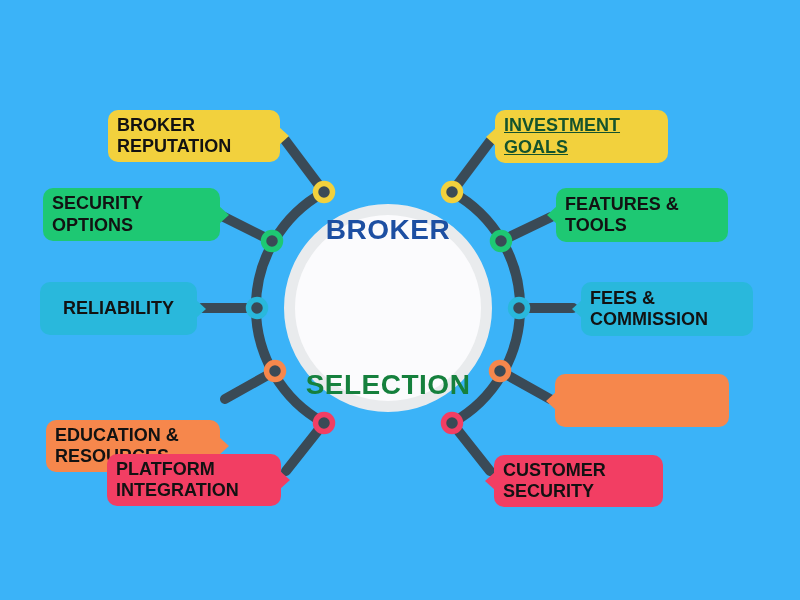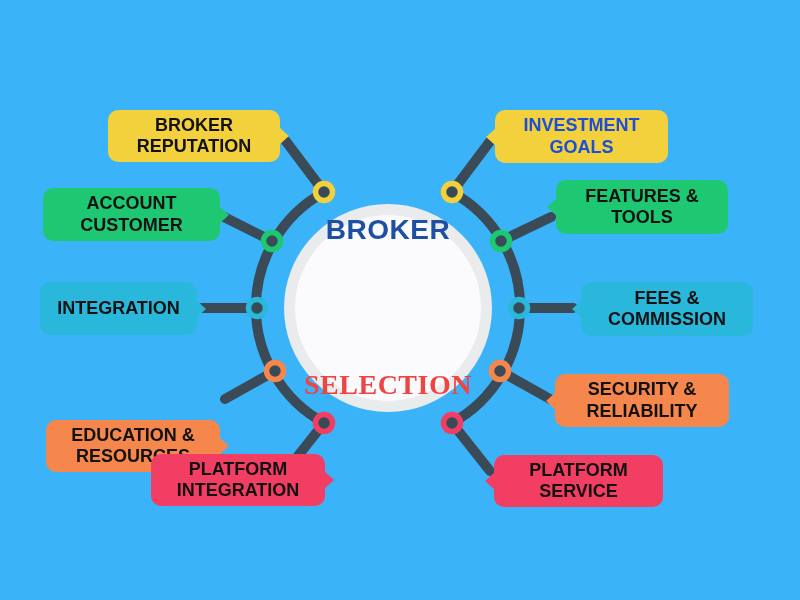--- a/index.html
+++ b/index.html
@@ -36,21 +36,21 @@
     letter-spacing: 0.5px;
     line-height: 1.1;
     color: #1d4fa2;
   }
   .label {
     position: absolute;
     box-sizing: border-box;
     display: flex;
     align-items: center;
     justify-content: center;
-    text-align: center;
+    text-align: left;
     padding: 5px 9px;
     border-radius: 10px;
     font-size: 18px;
     font-weight: bold;
     line-height: 1.18;
     color: #121212;
     background: var(--bubble, #ccc);
     z-index: 3;
   }
   .tail {
@@ -62,23 +62,23 @@
     transform: translateY(-50%);
   }
   .tail-right { right: -9px; border-left: 10px solid var(--bubble, #ccc); }
   .tail-left  { left: -9px;  border-right: 10px solid var(--bubble, #ccc); }
 
   
   .pos-l1 { left: 108px; top: 110px; width: 172px; min-height: 52px; }
   .pos-l2 { left: 43px;  top: 188px; width: 177px; min-height: 53px; }
   .pos-l3 { left: 40px;  top: 282px; width: 157px; min-height: 53px; }
   .pos-l4 { left: 46px;  top: 378px; width: 174px; min-height: 52px; }
-  .pos-l5 { left: 107px; top: 454px; width: 174px; min-height: 51px; margin-left: 44px; }
+  .pos-l5 { left: 107px; top: 454px; width: 174px; min-height: 51px; }
   .pos-r1 { left: 495px; top: 110px; width: 173px; min-height: 53px; }
-  .pos-r2 { left: 556px; top: 180px; width: 172px; min-height: 54px; }
+  .pos-r2 { left: 556px; top: 188px; width: 172px; min-height: 54px; }
   .pos-r3 { left: 581px; top: 282px; width: 172px; min-height: 54px; }
   .pos-r4 { left: 555px; top: 374px; width: 174px; min-height: 53px; }
   .pos-r5 { left: 494px; top: 455px; width: 169px; min-height: 52px; }
 </style>
 </head>
 <body>
 
 <div id="stage" style="background: rgb(59, 179, 248);">
 
   <svg id="connector-layer" viewBox="0 0 800 600" xmlns="http://www.w3.org/2000/svg">
@@ -104,58 +104,57 @@
     <circle class="node-dot" cx="324" cy="423" r="8.5" stroke-width="5.5" fill="#3a4a56" stroke="#f23e63"></circle>
     <circle class="node-dot" cx="452" cy="192" r="8.5" stroke-width="5.5" fill="#3a4a56" stroke="#f2d13d"></circle>
     <circle class="node-dot" cx="501" cy="241" r="8.5" stroke-width="5.5" fill="#3a4a56" stroke="#1ec873"></circle>
     <circle class="node-dot" cx="519" cy="308" r="8.5" stroke-width="5.5" fill="#3a4a56" stroke="#29b8dc"></circle>
     <circle class="node-dot" cx="500" cy="371" r="8.5" stroke-width="5.5" fill="#3a4a56" stroke="#f6874c"></circle>
     <circle class="node-dot" cx="452" cy="423" r="8.5" stroke-width="5.5" fill="#3a4a56" stroke="#f23e63"></circle>
   </svg>
 
   <div class="center-node" style="background: rgb(251, 251, 253); border-color: rgb(233, 235, 237);">
     <div class="center-title" style="color: rgb(29, 79, 162);">BROKER</div>
-    <div class="center-title" style="color: #ef4444; font-family: Liberation Serif, serif;">SELECTION</div>
+    <div class="center-title" style="color: #15803d;">SELECTION</div>
   </div>
 
   <div class="label pos-l1" style="--bubble: #f2d13d; color: rgb(18, 18, 18);">
     <span>BROKER REPUTATION</span>
     <span class="tail tail-right"></span>
   </div>
   <div class="label pos-l2" style="--bubble: #1ec873; color: rgb(18, 18, 18);">
-    <span>ACCOUNT CUSTOMER</span>
+    <span>SECURITY OPTIONS</span>
     <span class="tail tail-right"></span>
   </div>
   <div class="label pos-l3" style="--bubble: #29b8dc; color: rgb(18, 18, 18);">
-    <span>INTEGRATION</span>
+    <span>RELIABILITY</span>
     <span class="tail tail-right"></span>
   </div>
   <div class="label pos-l4" style="--bubble: #f6874c; color: rgb(18, 18, 18); margin-top: 42px;">
     <span>EDUCATION &amp; RESOURCES</span>
     <span class="tail tail-right"></span>
   </div>
   <div class="label pos-l5" style="--bubble: #f23e63; color: rgb(18, 18, 18);">
     <span>PLATFORM INTEGRATION</span>
     <span class="tail tail-right"></span>
   </div>
 
-  <div class="label pos-r1" style="--bubble: #f2d13d; color: #1d4ed8;">
+  <div class="label pos-r1" style="--bubble: #f2d13d; color: #14532d; text-decoration: underline;">
     <span>INVESTMENT GOALS</span>
     <span class="tail tail-left"></span>
   </div>
   <div class="label pos-r2" style="--bubble: #1ec873; color: rgb(18, 18, 18);">
     <span>FEATURES &amp; TOOLS</span>
     <span class="tail tail-left"></span>
   </div>
   <div class="label pos-r3" style="--bubble: #29b8dc; color: rgb(18, 18, 18);">
     <span>FEES &amp; COMMISSION</span>
     <span class="tail tail-left"></span>
   </div>
   <div class="label pos-r4" style="--bubble: #f6874c; color: rgb(18, 18, 18);">
-    <span>SECURITY &amp; RELIABILITY</span>
     <span class="tail tail-left"></span>
   </div>
   <div class="label pos-r5" style="--bubble: #f23e63; color: rgb(18, 18, 18);">
-    <span>PLATFORM SERVICE</span>
+    <span>CUSTOMER SECURITY</span>
     <span class="tail tail-left"></span>
   </div>
 
 </div>
 
 </body></html>

